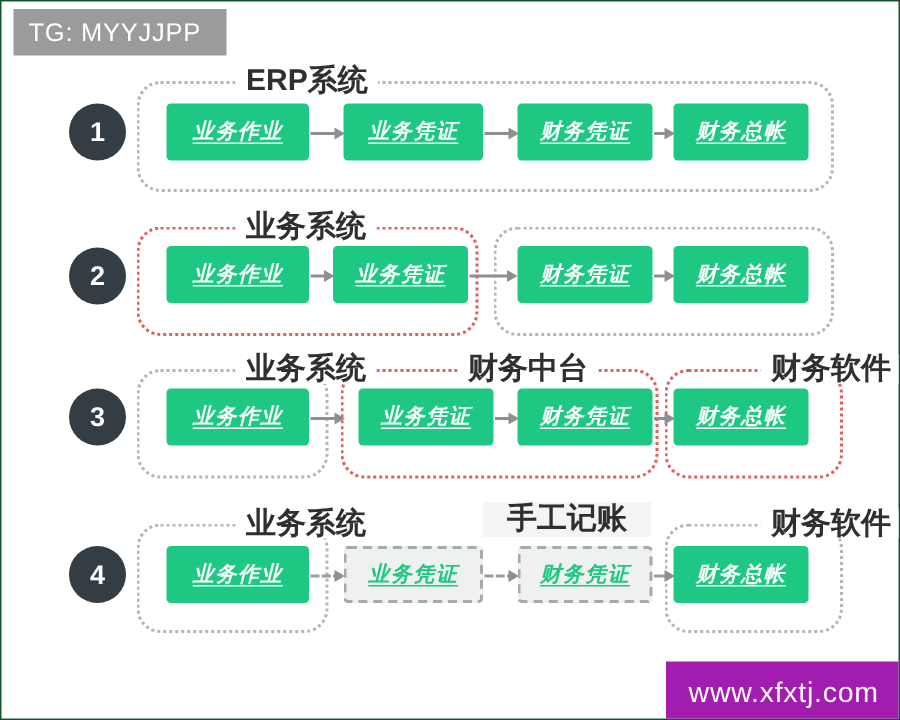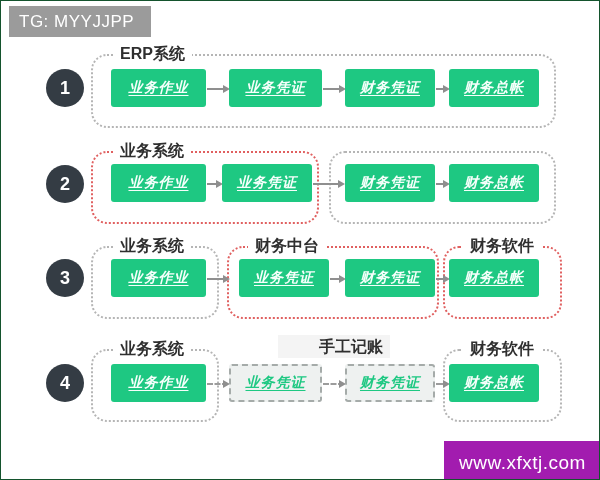--- a/index.html
+++ b/index.html
@@ -15,22 +15,22 @@
   
   .circle{position:absolute;left:45px;width:38px;height:38px;border-radius:50%;background:#343c44;color:#fff;
     font-weight:700;font-size:18px;display:flex;align-items:center;justify-content:center;}
 
   
   .group{position:absolute;border:2px dotted #b5b5b5;border-radius:16px;box-sizing:border-box;background:transparent;}
   .group.red{border-color:#e06060;}
 
   
   .glabel{position:absolute;height:20px;line-height:20px;background:#fff;padding:0 7px;
-    font-size:16px;font-weight:700;color:#2f2f2f;white-space:nowrap;}
-  .glabel.band{background:#f4f4f4;width:98px;text-align:right;height:23px;line-height:23px;}
+    font-size:20px;font-weight:700;color:#2f2f2f;white-space:nowrap;margin-left:44px;}
+  .glabel.band{background:#f4f4f4;width:98px;text-align:center;height:23px;line-height:23px;}
 
   
   .node{position:absolute;height:38px;border-radius:3px;background:#1ec882;color:#f6fffb;
     font-size:14px;font-weight:700;font-style:italic;letter-spacing:1px;
     display:flex;align-items:center;justify-content:center;
     text-decoration:underline;text-underline-offset:3px;box-sizing:border-box;}
   .node.ghost{background:#eef1f0;border:2px dashed #a5aBA9;color:#1ec882;}
 
   
   .arrow{position:absolute;height:0;border-top:2px solid #8f8f8f;}
@@ -67,21 +67,21 @@
   <div class="arrow" style="left:312px;top:182px;width:30px"></div>
   <div class="node" style="left:344px;top:163px;width:90px">财务凭证</div>
   <div class="arrow" style="left:435px;top:182px;width:12px"></div>
   <div class="node" style="left:448px;top:163px;width:90px">财务总帐</div>
 
   <div class="circle" style="top:258px">3</div>
   <div class="group" style="left:90px;top:245px;width:128px;height:73px"></div>
   <div class="group red" style="left:226px;top:245px;width:212px;height:73px"></div>
   <div class="group red" style="left:442px;top:245px;width:119px;height:73px"></div>
   <div class="glabel" style="left:112px;top:235px">业务系统</div>
-  <div class="glabel" style="left:247px;top:235px">财务中台</div>
+  <div class="glabel" style="left:260px;top:235px">财务中台</div>
   <div class="glabel" style="left:462px;top:235px">财务软件</div>
   <div class="node" style="left:110px;top:258px;width:95px">业务作业</div>
   <div class="arrow" style="left:206px;top:277px;width:21px"></div>
   <div class="node" style="left:238px;top:258px;width:90px">业务凭证</div>
   <div class="arrow" style="left:329px;top:277px;width:14px"></div>
   <div class="node" style="left:344px;top:258px;width:90px">财务凭证</div>
   <div class="arrow" style="left:435px;top:277px;width:12px"></div>
   <div class="node" style="left:448px;top:258px;width:90px">财务总帐</div>
 
   <div class="circle" style="top:363px">4</div>

